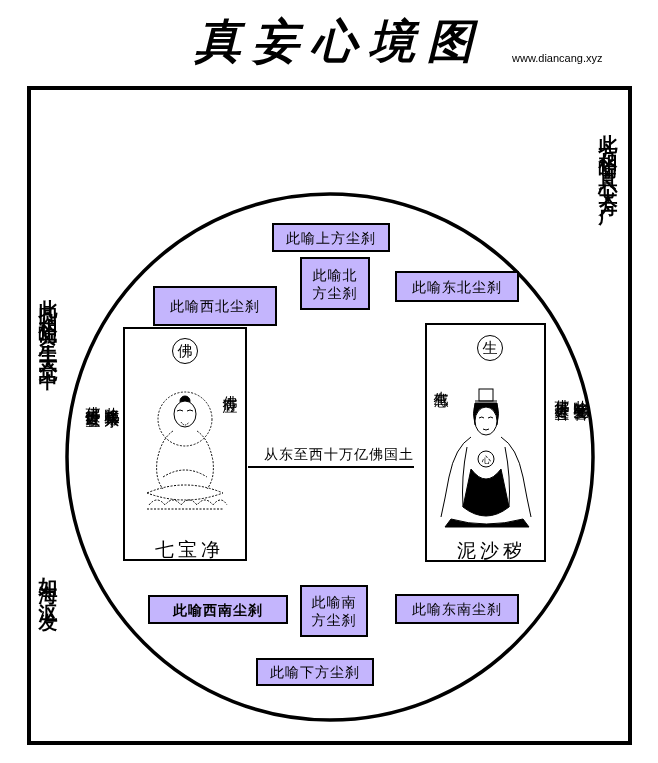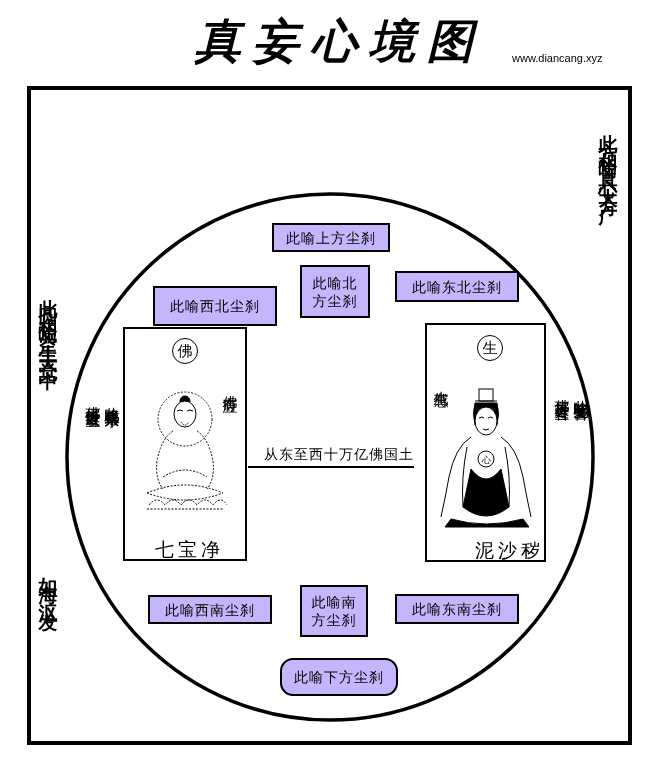--- a/index.html
+++ b/index.html
@@ -30,33 +30,33 @@
 <svg class="diagram" width="658" height="763">
   <circle cx="330" cy="457" r="263" fill="none" stroke="#000" stroke-width="3.5"></circle>
 </svg>
 
 <div class="abs vtext" style="left:598px; top:118px; height:260px;">此方相喻真心大方广</div>
 
 <div class="abs vtext" style="left:38px; top:283px; height:300px;">此圆相喻空生大觉中</div>
 <div class="abs vtext" style="left:38px; top:562px; height:150px;">如海一沤发</div>
 
 <div class="abs box" style="left:272px; top:223px; width:118px; height:29px;">此喻上方尘刹</div>
-<div class="abs box" style="left: 300px; top: 265px; width: 70px; height: 53px; padding: 10px 6px; flex-direction: column; justify-content: center;">
+<div class="abs box" style="left: 300px; top: 257px; width: 70px; height: 53px; padding: 10px 6px; flex-direction: column; justify-content: center;">
     <div>此喻北</div>
     <div>方尘刹</div>
   </div>
 <div class="abs box" style="left:153px; top:286px; width:124px; height:40px;">此喻西北尘刹</div>
 <div class="abs box" style="left:395px; top:271px; width:124px; height:31px;">此喻东北尘刹</div>
-<div class="abs box" style="left:148px; top:595px; width:124px; height:29px;">此喻西南尘刹</div>
+<div class="abs box" style="left:148px; top:595px; width:140px; height:29px;font-weight:bold;">此喻西南尘刹</div>
 <div class="abs box" style="left: 300px; top: 585px; width: 68px; height: 52px; padding: 17px 6px; flex-direction: column;">
     <div>此喻南</div>
     <div>方尘刹</div>
   </div>
 <div class="abs box" style="left:395px; top:594px; width:124px; height:30px;">此喻东南尘刹</div>
-<div class="abs box" style="left:280px; top:658px; width:118px; height:38px;border-radius:13px;">此喻下方尘刹</div>
+<div class="abs box" style="left:256px; top:658px; width:118px; height:28px;">此喻下方尘刹</div>
 
 <div class="abs center-line" style="left:248px; top:446px;padding-left:16px;">从东至西十万亿佛国土</div>
 
 <div class="abs vsmall" style="left:103px; top:395px; height:130px;">此喻极乐真常乐</div>
 <div class="abs vsmall" style="left:84px; top:395px; height:130px;">佛摄可忻处宜取</div>
 
 <div class="abs panel" style="left:123px; top:327px; width:124px; height:234px;">
   <div class="abs badge" style="left:47px; top:9px;">佛</div>
   <div class="abs vsmall" style="left:96px; top:55px; height:60px;">佛有应</div>
   <svg class="abs" style="left:8px; top:52px;" width="100" height="150" viewBox="0 0 100 150">
@@ -89,17 +89,17 @@
       <ellipse cx="55" cy="34" rx="11" ry="14" fill="#fff"></ellipse>
       <path d="M48 31 q3 -2 5 0 M57 31 q3 -2 5 0 M52 42 q3 2 6 0"></path>
       <path d="M40 50 q-16 10 -22 40 q-4 22 -8 40 M70 50 q16 10 22 40 q4 22 8 40"></path>
       <path d="M36 60 q-6 30 -4 60 M74 60 q6 30 4 60"></path>
       <circle cx="55" cy="72" r="8" fill="#fff"></circle>
       <path d="M40 82 q15 20 30 0 L78 120 q-23 18 -46 0 z" fill="#000"></path>
       <path d="M20 132 q35 10 72 0 L98 140 L14 140 z" fill="#000"></path>
     </g>
     <text x="51" y="76" font-size="9">心</text>
   </svg>
-  <div class="abs caption" style="left:48px; top:213px;">泥沙秽</div>
+  <div class="abs caption" style="left:30px; top:213px;">泥沙秽</div>
 </div>
 
 <div class="abs vsmall" style="left:572px; top:388px; height:130px;">此喻娑婆生死苦</div>
 <div class="abs vsmall" style="left:553px; top:388px; height:130px;">佛折可厌处宜舍</div>
 
 </body></html>

